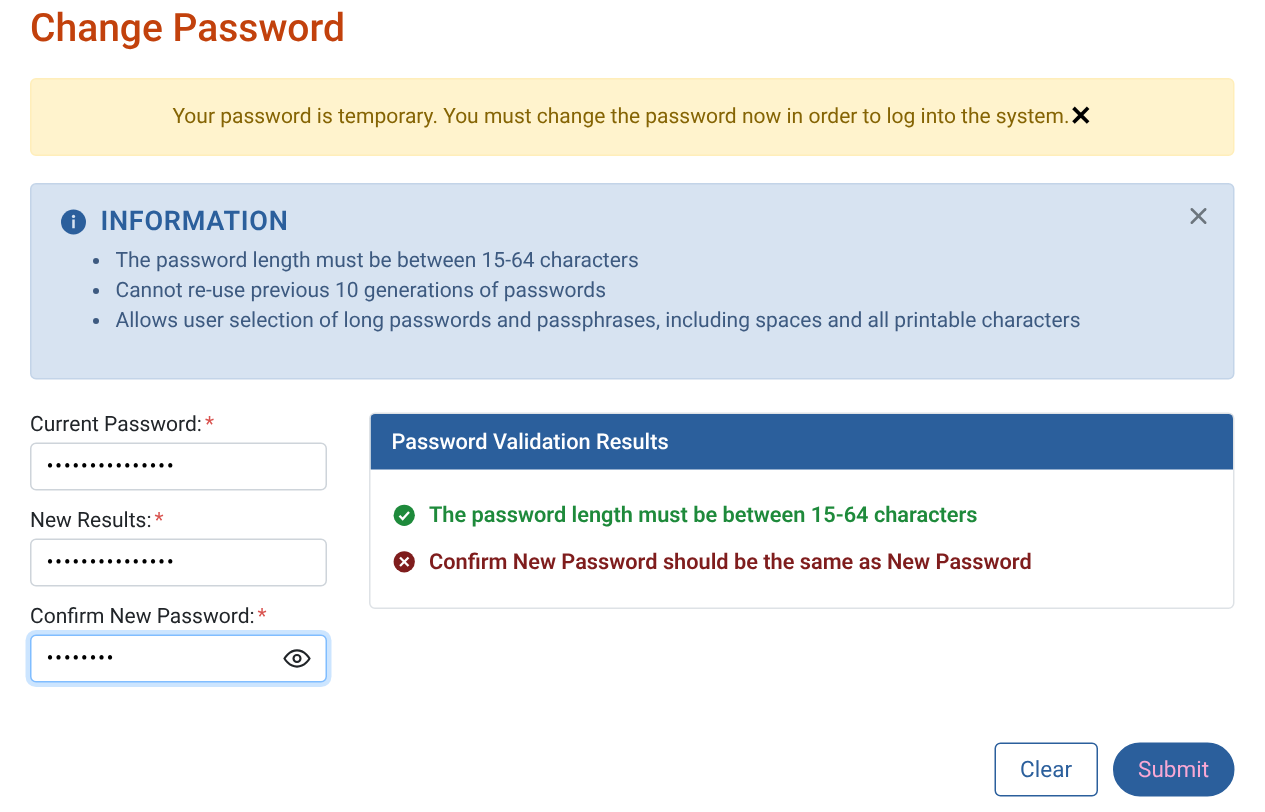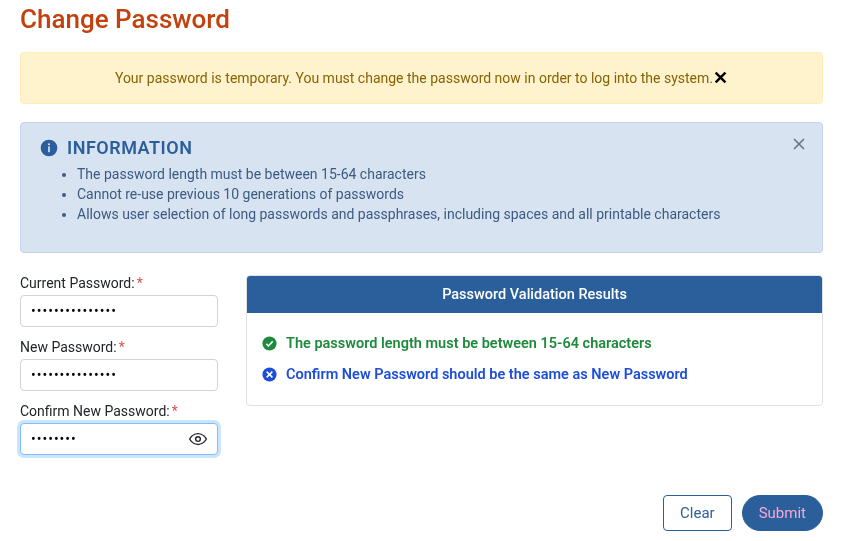--- a/index.html
+++ b/index.html
@@ -124,35 +124,34 @@
       border: 1px solid #dee2e6;
       border-radius: 4px;
       overflow: hidden;
     }
     .validation-header {
       background: #2b5f9c;
       color: #fff;
       padding: 10px 14px;
       font-size: 14.5px;
       font-weight: 500;
-      text-align: center;
     }
     .validation-body {
       padding: 16px 14px 22px 14px;
     }
     .val-line {
       display: flex;
       align-items: center;
       font-weight: 600;
       margin: 6px 0 14px 0;
       font-size: 14.5px;
     }
     .val-line:last-child { margin-bottom: 0; }
     .val-ok { color: #1e8a3b; }
-    .val-err { color: #1d4ed8; }
+    .val-err { color: #7f1d1d; }
     .val-line .val-ico { margin-right: 8px; display:inline-flex; }
     .action-row {
       display: flex;
       justify-content: flex-end;
       gap: 10px;
       margin-top: 28px;
     }
     .btn {
       padding: 8px 16px;
       border-radius: 4px;
@@ -207,21 +206,21 @@
   </ul>
 </div>
 
 <div class="content-row">
   <div class="form-col">
     <div class="form-group">
       <label class="form-label"><span>Current Password:</span><span class="req">*</span></label>
       <input class="input-text" type="text" value="•••••••••••••••" style="">
     </div>
     <div class="form-group">
-      <label class="form-label"><span>New Password:</span><span class="req">*</span></label>
+      <label class="form-label"><span>New Results:</span><span class="req">*</span></label>
       <input class="input-text" type="text" value="•••••••••••••••" style="">
     </div>
     <div class="form-group">
       <label class="form-label"><span>Confirm New Password:</span><span class="req">*</span></label>
       <div class="input-wrap-focus">
         <input class="input-text" type="text" value="••••••••" style="">
         <span class="eye-icon">
           <svg width="20" height="20" viewBox="0 0 24 24" fill="none" stroke="currentColor" stroke-width="1.7">
               <path d="M2 12s3.5-6.5 10-6.5S22 12 22 12s-3.5 6.5-10 6.5S2 12 2 12z"></path>
               <circle cx="12" cy="12" r="2.8"></circle>

